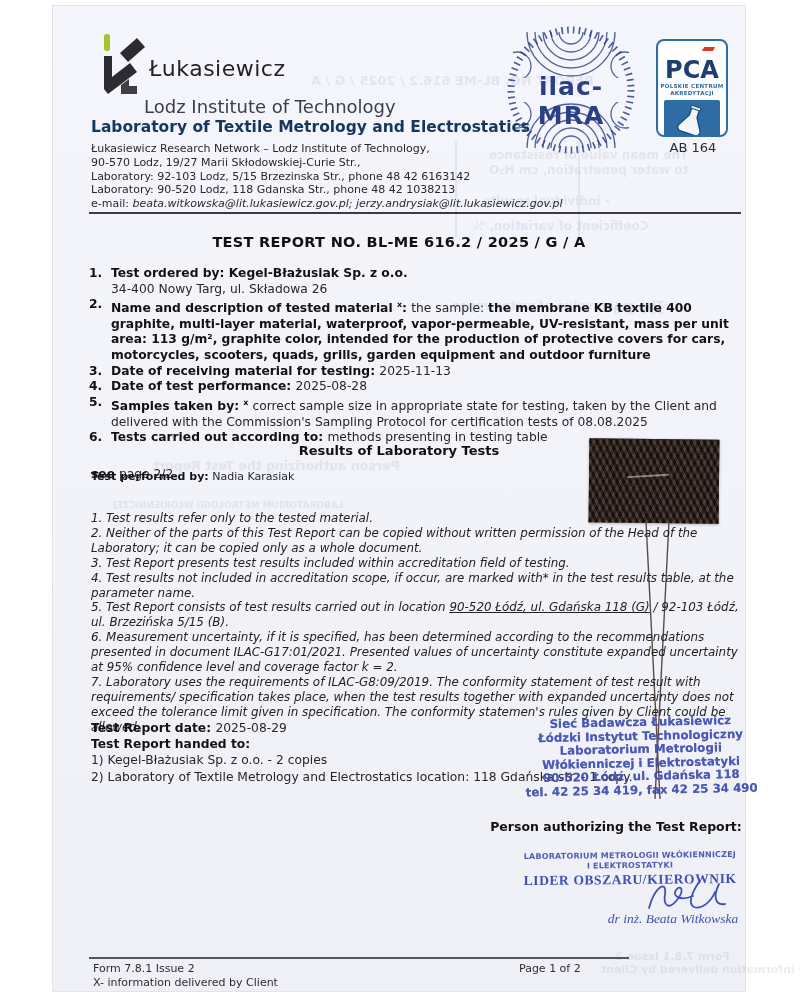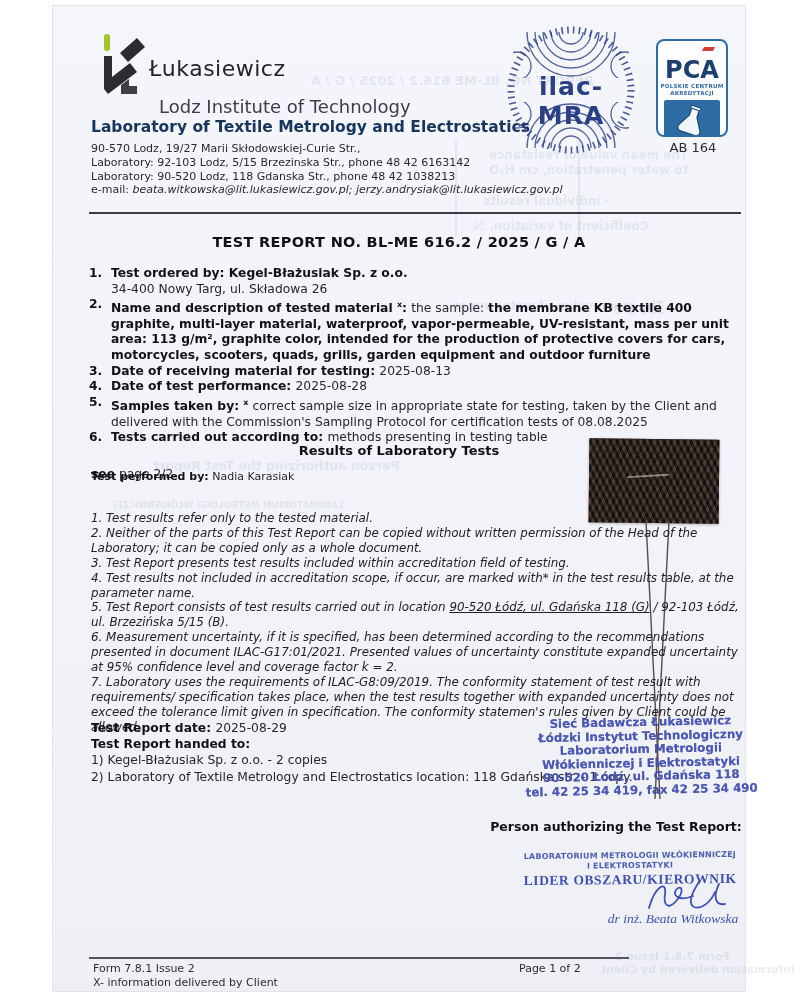--- a/index.html
+++ b/index.html
@@ -8,21 +8,21 @@
   .page{position:absolute;left:52px;top:5px;width:694px;height:987px;
         background:linear-gradient(180deg,#f5f6fb 0%,#f2f3f9 55%,#eff0f6 100%);
         border:1px solid #e3e4ea;box-sizing:border-box;}
   .b{font-weight:bold;color:#121216;}
   .i{font-style:italic;}
   .u{text-decoration:underline;margin-top:20px;}
   sup{font-size:.65em;}
   
   .logo-mark{position:absolute;left:42px;top:26px;width:52px;height:82px;}
   .brand{position:absolute;left:96px;top:50px;font-size:22px;font-weight:normal;color:#232329;letter-spacing:.5px;}
-  .brand-sub{position:absolute;left:106px;top:90px;font-size:18px;color:#3d3d48;}
+  .brand-sub{position:absolute;left:91px;top:90px;font-size:18px;color:#3d3d48;}
   .ilac-seal{position:absolute;left:454px;top:20px;width:128px;height:130px;}
   .ilac-word{position:absolute;left:454px;top:66px;width:128px;text-align:center;
              font-size:25px;font-weight:bold;color:#2b3f87;letter-spacing:1px;}
   .pca-box{position:absolute;left:603px;top:33px;width:72px;height:98px;border:2px solid #2e6ca4;
            border-radius:8px;background:#fdfdff;box-sizing:border-box;text-align:center;overflow:hidden;}
   .pca-word{font-size:24px;font-weight:bold;color:#1b3f6e;line-height:26px;margin-top:16px;position:relative;}
   .pca-accent{position:absolute;right:12px;top:6px;width:11px;height:4px;background:#d23b2f;transform:skewX(-30deg);}
   .pca-sub{font-size:5.5px;font-weight:bold;color:#2e6ca4;line-height:7px;letter-spacing:.3px;}
   .pca-badge{margin:3px auto 0;width:56px;height:48px;background:#2e6ca4;border-radius:2px;position:relative;}
   .pca-badge-label{position:absolute;bottom:3px;width:100%;text-align:center;font-size:6px;color:#fff;letter-spacing:1px;}
@@ -150,40 +150,41 @@
             <rect x="23" y="6" width="10" height="3" rx="1" fill="#f2f6fa" stroke="#1c4f7e" stroke-width="1"></rect>
           </g>
         </svg>
         <div class="pca-badge-label">BADANIA</div>
       </div>
     </div>
     <div class="ab-number">AB 164</div>
 
     <div class="lab-name">Laboratory of Textile Metrology and Electrostatics</div>
     <div class="address" id="address">
+        <div><span>Łukasiewicz Research Network – Lodz Institute of Technology,</span></div>
         <div><span>90-570 Lodz, 19/27 Marii Skłodowskiej-Curie Str.,</span></div>
         <div><span>Laboratory: 92-103 Lodz, 5/15 Brzezinska Str., phone 48 42 6163142</span></div>
         <div><span>Laboratory: 90-520  Lodz, 118 Gdanska Str., phone 48 42 1038213</span></div>
         <div><span>e-mail:  </span><span class="i">beata.witkowska@lit.lukasiewicz.gov.pl;  jerzy.andrysiak@lit.lukasiewicz.gov.pl</span></div>
       </div>
     <div class="rule"></div>
 
     <div class="title">TEST REPORT NO.  BL-ME 616.2 / 2025 / G / A</div>
     <div class="items" id="items">
         <div class="item">
           <div class="no">1.</div>
           <div class="item-body"><span class="b">Test ordered by: Kegel-Błażusiak Sp. z o.o.</span><br><span>34-400 Nowy Targ, ul. Składowa 26</span></div>
         </div>
         <div class="item">
           <div class="no">2.</div>
           <div class="item-body"><span class="b">Name and description of tested material </span><sup class="b">x</sup><span class="b">: </span><span>the sample: </span><span class="b">the membrane KB textile 400 graphite, multi-layer material, waterproof, vapor-permeable, UV-resistant, mass per unit area: 113 g/m², graphite color, intended for the production of protective covers for cars, motorcycles, scooters, quads, grills, garden equipment and outdoor furniture</span></div>
         </div>
         <div class="item">
           <div class="no">3.</div>
-          <div class="item-body"><span class="b">Date of receiving material for testing: </span><span>2025-08-13</span></div>
+          <div class="item-body"><span class="b">Date of receiving material for testing: </span><span>2025-11-13</span></div>
         </div>
         <div class="item">
           <div class="no">4.</div>
           <div class="item-body"><span class="b">Date of test performance: </span><span>2025-08-28</span></div>
         </div>
         <div class="item">
           <div class="no">5.</div>
           <div class="item-body"><span class="b">Samples taken by: </span><sup class="b">x</sup><span> correct sample size in appropriate state for testing, taken by the Client and delivered with the Commission's Sampling Protocol for certification tests of 08.08.2025</span></div>
         </div>
         <div class="item">

